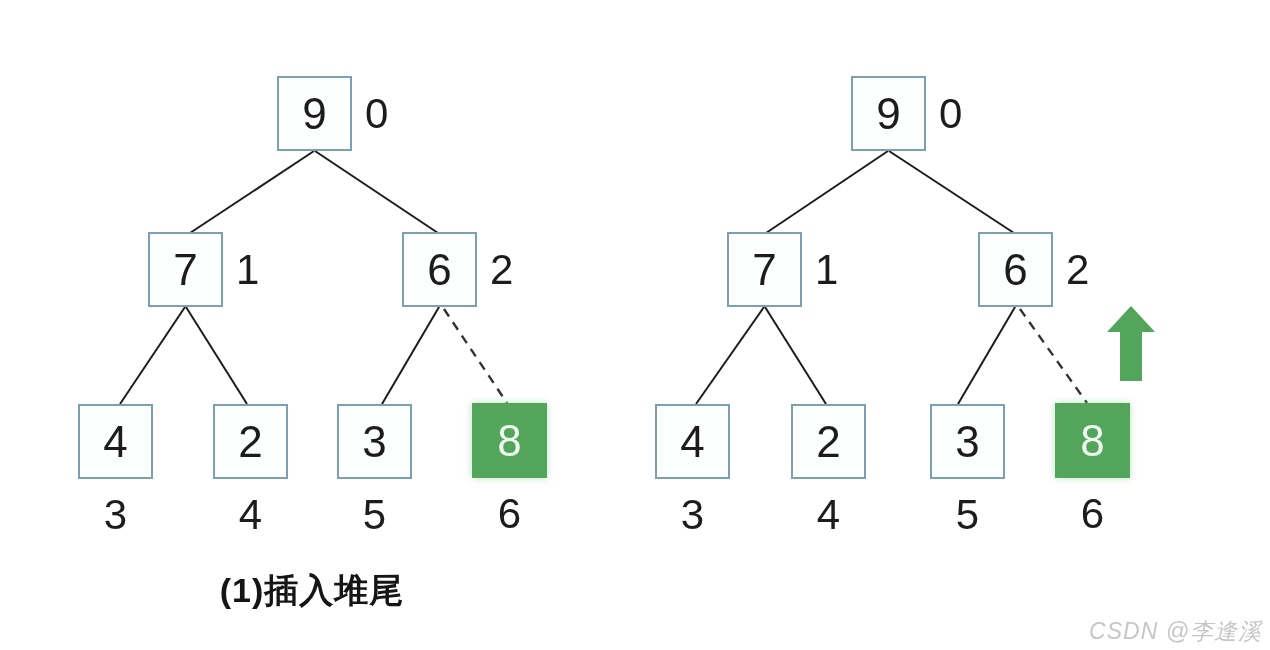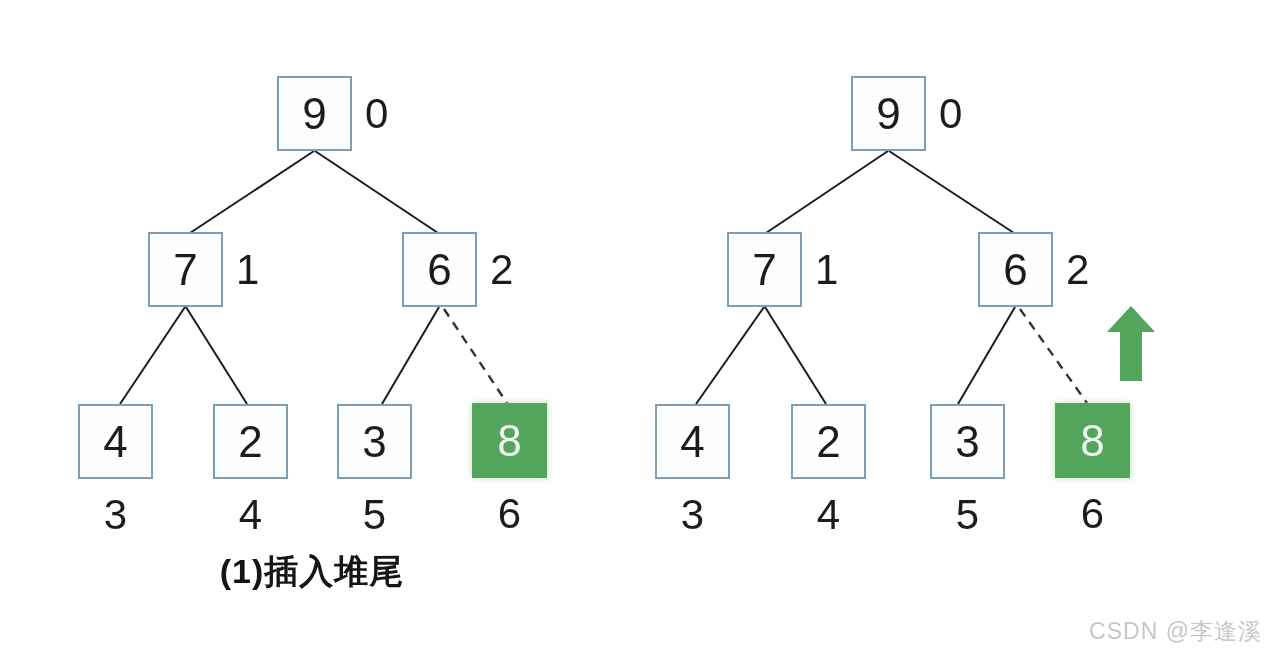--- a/index.html
+++ b/index.html
@@ -39,28 +39,29 @@
     position:absolute;color:var(--ink,#1c1c1c);
     font-size:42px;line-height:1;
   }
   .idx-right{
     left:86px;top:50%;transform:translateY(-50%);
   }
   .idx-below{
     left:-2px;top:88px;width:75px;text-align:center;
   }
   .caption{
-    position:absolute;top:549px;width:300px;
+    position:absolute;top:568px;width:300px;
     text-align:center;font-size:34px;font-weight:bold;
     color:#151515;letter-spacing:1px;
   }
   .watermark{
     position:absolute;top:616px;right:8px;
     font-size:23px;color:var(--wm,#c6c6c6);
     letter-spacing:1px;
+    font-style:italic;
   }
 </style>
 </head>
 <body>
 
 <div class="canvas">
 
   <svg class="edges" viewBox="0 0 1270 650">
 
     <line class="edge" x1="314" y1="151" x2="190" y2="233"></line>

